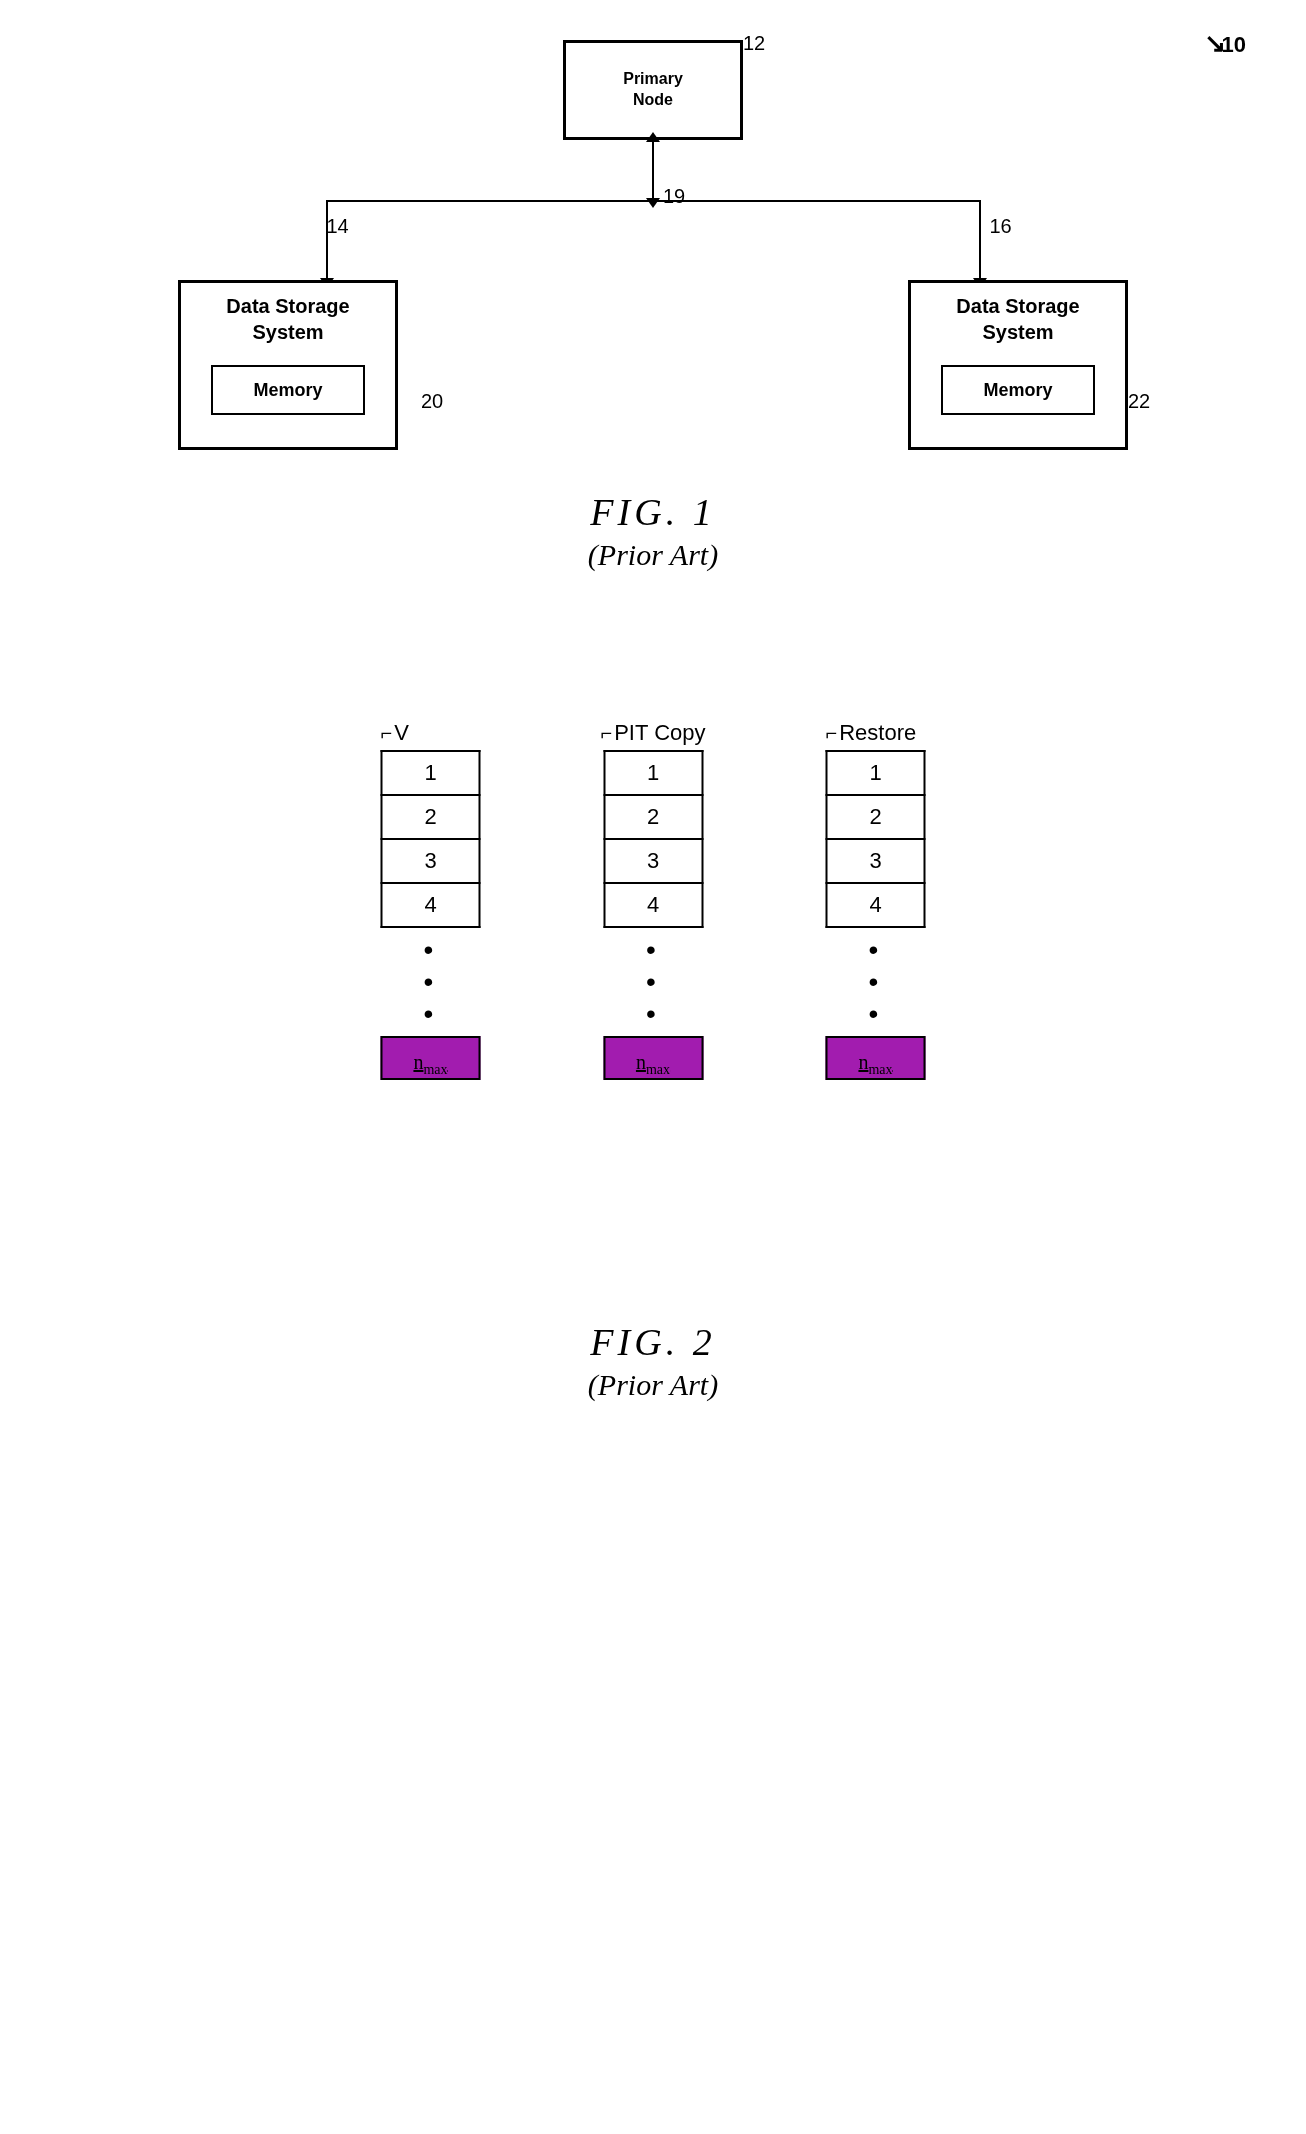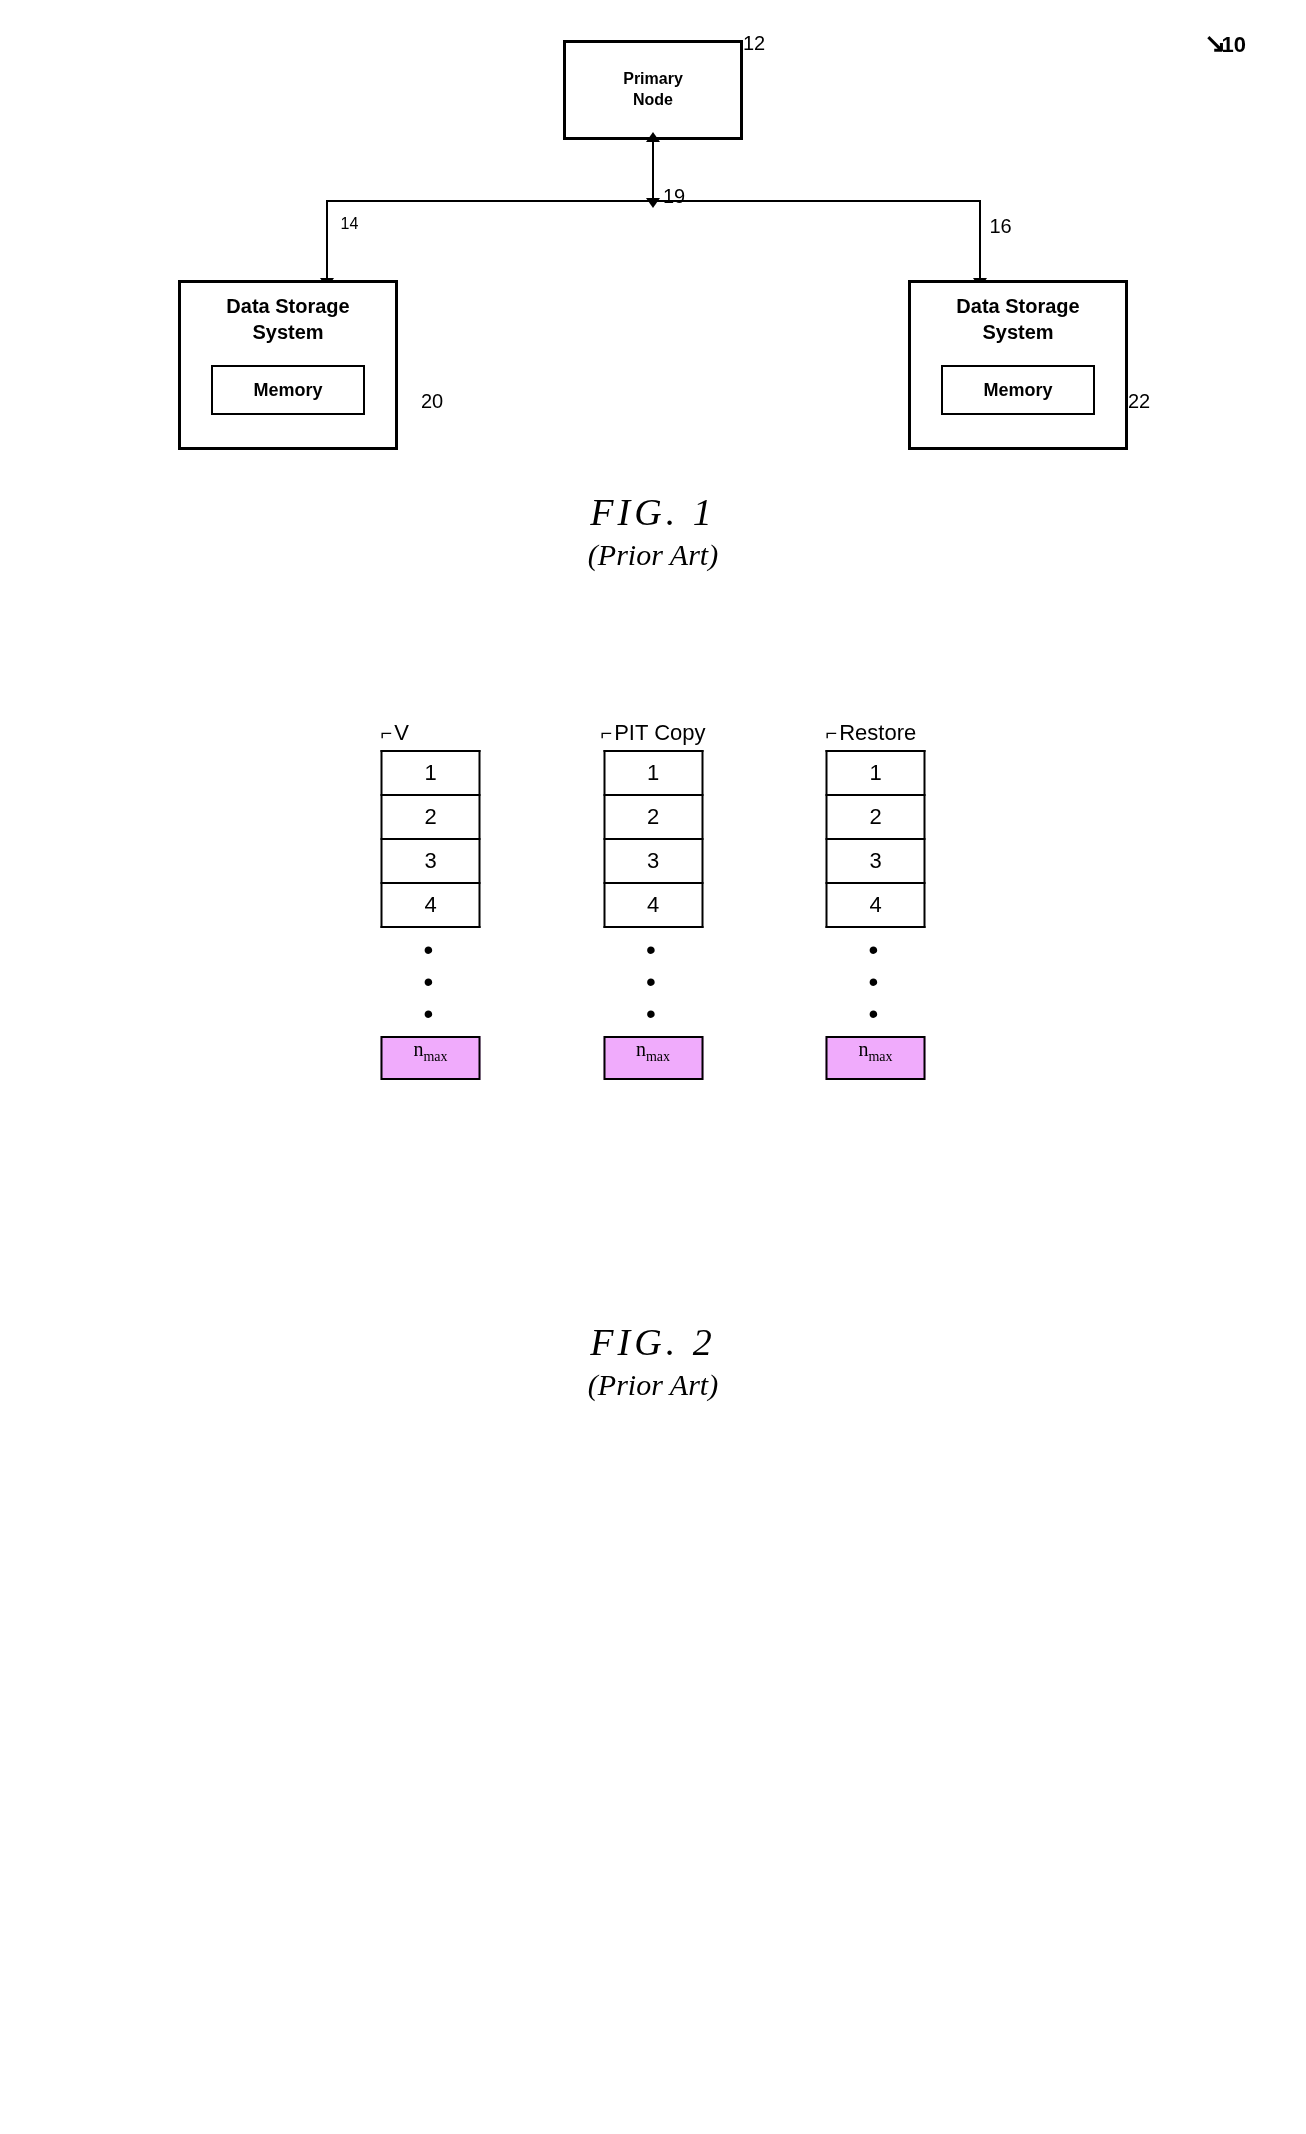--- a/index.html
+++ b/index.html
@@ -145,22 +145,22 @@
       border-left: 7px solid transparent;
       border-right: 7px solid transparent;
       border-top: 10px solid #000;
     }
 
     
     .label-14 {
       position: absolute;
       left: 25%;
       top: 215px;
-      margin-left: 14px;
-      font-size: 16px;
+      margin-left: 0;
+      font-size: 20px;
     }
 
     
     .label-16 {
       position: absolute;
       left: 75%;
       top: 215px;
       margin-left: 10px;
       font-size: 20px;
     }
@@ -319,24 +319,25 @@
       letter-spacing: 4px;
       margin: 6px 0;
       color: #000;
     }
 
     .nmax-box {
       border: 2px solid #000;
       width: 100px;
       height: 44px;
       display: flex;
-      align-items: flex-start;
+      align-items: flex-end;
       justify-content: center;
-      background: #f0abfc;
-      font-size: 20px;
+      background: #a21caf;
+      font-size: 20px;
+      text-decoration: underline;
     }
 
     .nmax-text {
       font-size: 20px;
       font-family: 'Times New Roman', serif;
     }
 
     .nmax-sub {
       font-size: 14px;
       vertical-align: sub;

